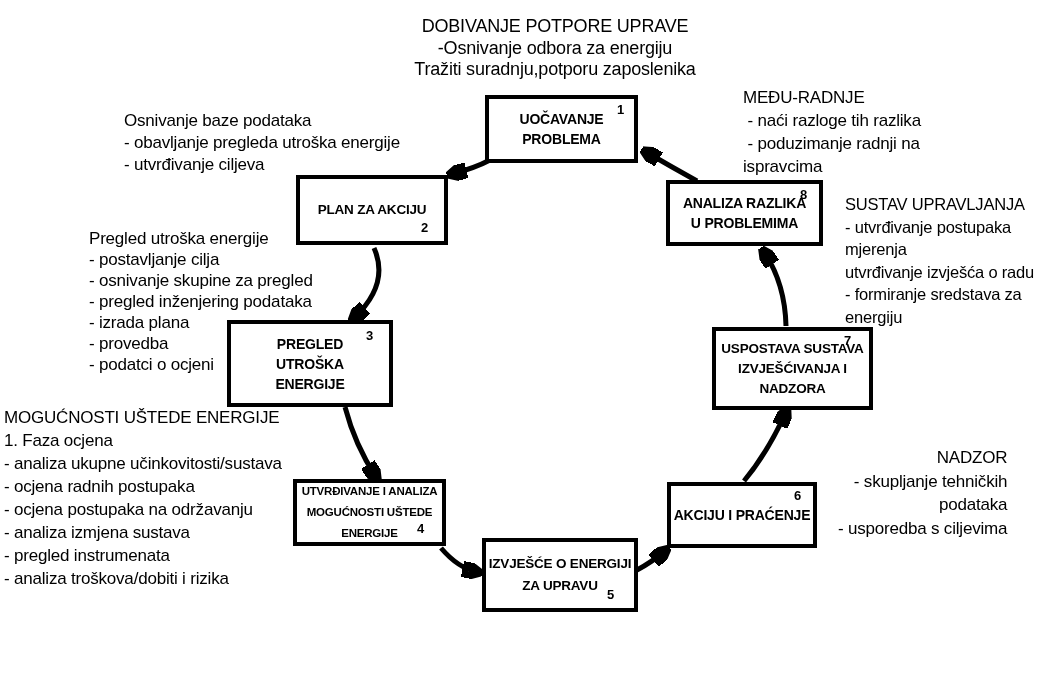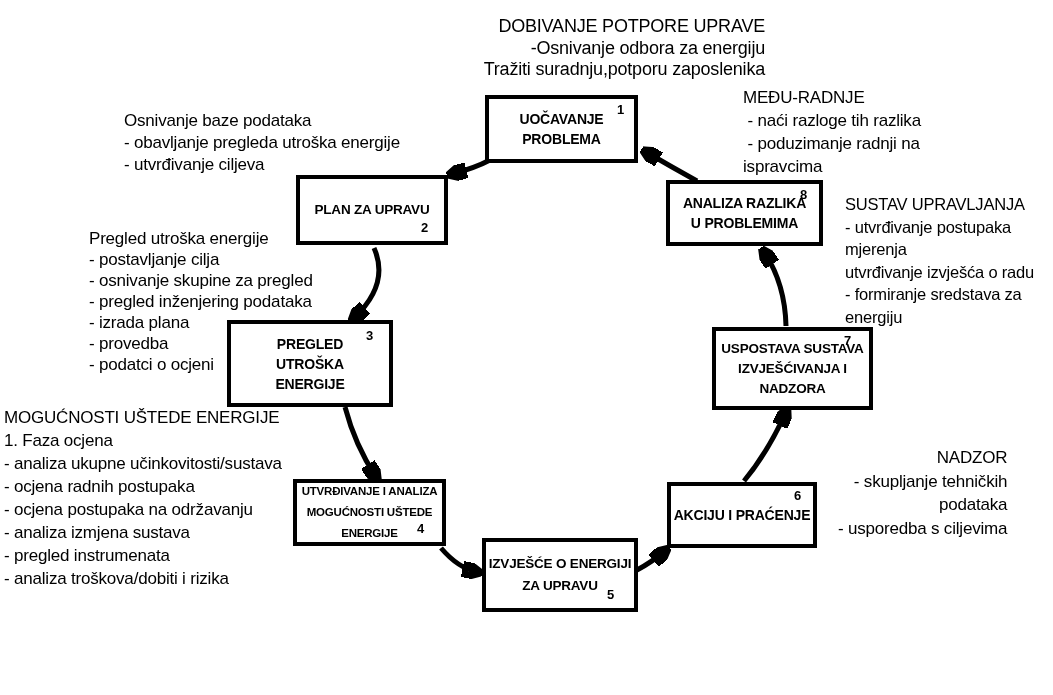--- a/index.html
+++ b/index.html
@@ -29,21 +29,21 @@
   #b6{left:667px;top:482px;width:150px;height:66px;font-size:14px;}
   #b6 .bn{top:3px;right:12px;}
   #b7{left:712px;top:327px;width:161px;height:83px;}
   #b7 .bn{top:3px;right:18px;}
   #b8{left:666px;top:180px;width:157px;height:66px;font-size:14px;}
   #b8 .bn{top:4px;right:12px;}
   .note{
     position:absolute;font-size:17px;line-height:23px;white-space:pre-wrap;
     letter-spacing:-0.2px;
   }
-  #note-top{left:345px;top:16px;width:420px;text-align:right;font-size:18px;line-height:21.5px;}
+  #note-top{left:345px;top:16px;width:420px;text-align:center;font-size:18px;line-height:21.5px;}
   #note-left1{left:124px;top:110px;line-height:22px;}
   #note-left2{left:89px;top:228px;line-height:21px;}
   #note-bottomleft{left:4px;top:406px;line-height:23px;}
   #note-medju{left:743px;top:86px;line-height:23px;}
   #note-sustav{left:845px;top:193px;font-size:16.5px;line-height:22.5px;}
   #note-nadzor{left:838px;top:446px;line-height:23.5px;text-align:right;}
 </style>
 </head>
 <body>
 
@@ -64,21 +64,21 @@
     <path d="M 786 326 Q 785 283 764 252" marker-end="url(#ah)"></path>
     <path d="M 697 181 Q 670 166 646 152" marker-end="url(#ah)"></path>
   </svg>
 
   <div class="pbox" id="b1">
     <span class="bn">1</span>
     <div class="bl">UOČAVANJE<br>PROBLEMA</div>
   </div>
   <div class="pbox" id="b2">
     <span class="bn">2</span>
-    <div class="bl">PLAN ZA UPRAVU</div>
+    <div class="bl">PLAN ZA AKCIJU</div>
   </div>
   <div class="pbox" id="b3">
     <span class="bn">3</span>
     <div class="bl">PREGLED<br>UTROŠKA<br>ENERGIJE</div>
   </div>
   <div class="pbox" id="b4">
     <span class="bn">4</span>
     <div class="bl">UTVRĐIVANJE I ANALIZA<br>MOGUĆNOSTI UŠTEDE<br>ENERGIJE</div>
   </div>
   <div class="pbox" id="b5">

